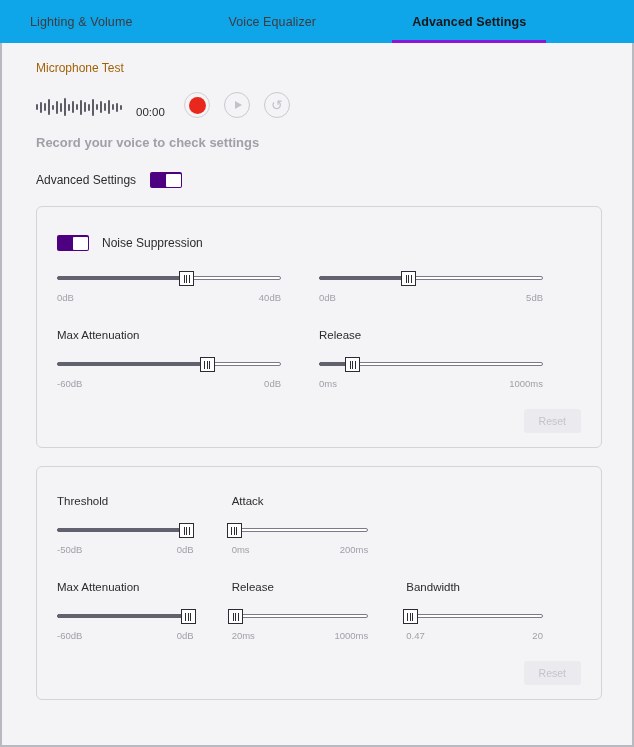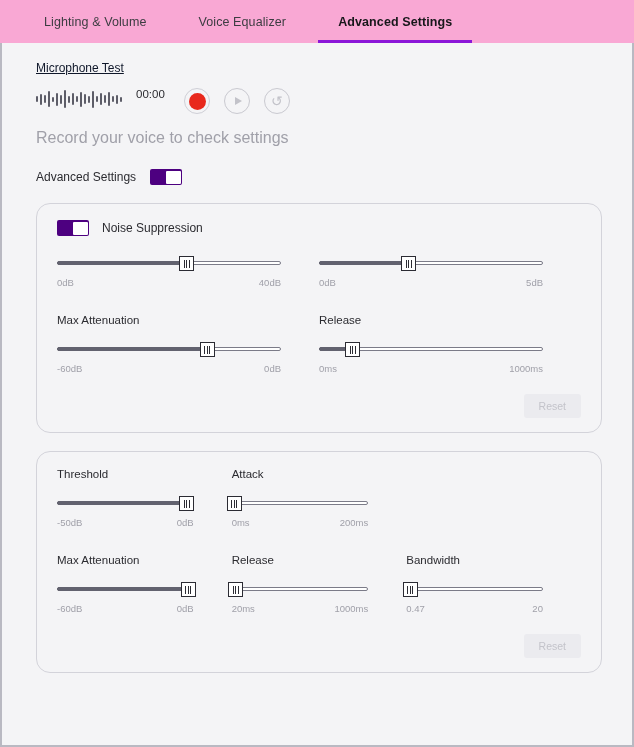--- a/index.html
+++ b/index.html
@@ -11,25 +11,26 @@
   }
   .app {
     width: 634px; height: 747px;
     display: flex; flex-direction: column;
     background: #ffffff;
   }
 
   
   .tabbar {
     height: 43px;
-    background: #f9a8d4;
+    background: #0ea5e9;
     display: flex;
     align-items: stretch;
-    padding-left: 18px;
+    padding-left: 4px;
     flex: 0 0 auto;
+    gap: 44px;
   }
   .tab {
     position: relative;
     display: flex; align-items: center; justify-content: center;
     padding: 0 26px;
     font-size: 12.5px;
     color: #3c3c41;
     letter-spacing: .1px;
     cursor: pointer;
     user-select: none;
@@ -49,29 +50,28 @@
     background: #f4f4f6;
     border-left: 2px solid #b9b9c2;
     border-bottom: 2px solid #b9b9c2;
     border-right: 2px solid #b9b9c2;
     padding: 18px 30px 0 34px;
     overflow: hidden;
   }
 
   .section-title {
     font-size: 12px;
-    color: #0f172a;
+    color: #a16207;
     margin-bottom: 13px;
-    text-decoration: underline;
   }
 
   
   .mic-row {
     display: flex;
-    align-items: flex-start;
+    align-items: flex-end;
     gap: 14px;
     height: 30px;
   }
   .wave { display: flex; align-items: center; gap: 2px; height: 22px; }
   .wave i {
     display: block;
     width: 2px;
     background: #5d5d68;
     border-radius: 1px;
   }
@@ -101,23 +101,24 @@
     border-bottom: 4.5px solid transparent;
     margin-left: 2px;
   }
   .loop {
     font-size: 14px;
     color: #c2c2c9;
     line-height: 1;
     transform: scaleX(-1);
   }
   .hint {
-    font-size: 16px;
+    font-size: 13px;
     color: #a0a0a9;
-    margin-top: 11px;
+    margin-top: 17px;
+    font-weight: bold;
   }
 
   
   .adv-row {
     display: flex; align-items: center; gap: 14px;
     margin-top: 22px;
   }
   .adv-label { font-size: 12px; color: #2b2b30; }
 
   .toggle {
@@ -133,23 +134,23 @@
     top: 1.5px; right: 1.5px;
     width: 15px; height: 13px;
     background: #ffffff;
     border-radius: 1px;
   }
 
   
   .panel {
     background: #f4f4f6;
     border: 1px solid #d3d3da;
-    border-radius: 14px;
+    border-radius: 6px;
     margin-top: 18px;
-    padding: 16px 20px 14px 20px;
+    padding: 28px 20px 14px 20px;
     position: relative;
   }
   .panel-head {
     display: flex; align-items: center; gap: 13px;
     margin-bottom: 20px;
   }
   .panel-head .name { font-size: 12px; color: #2b2b30; }
 
   .grid { display: flex; }
   .grid.cols2 > .cell { width: 50%; }

